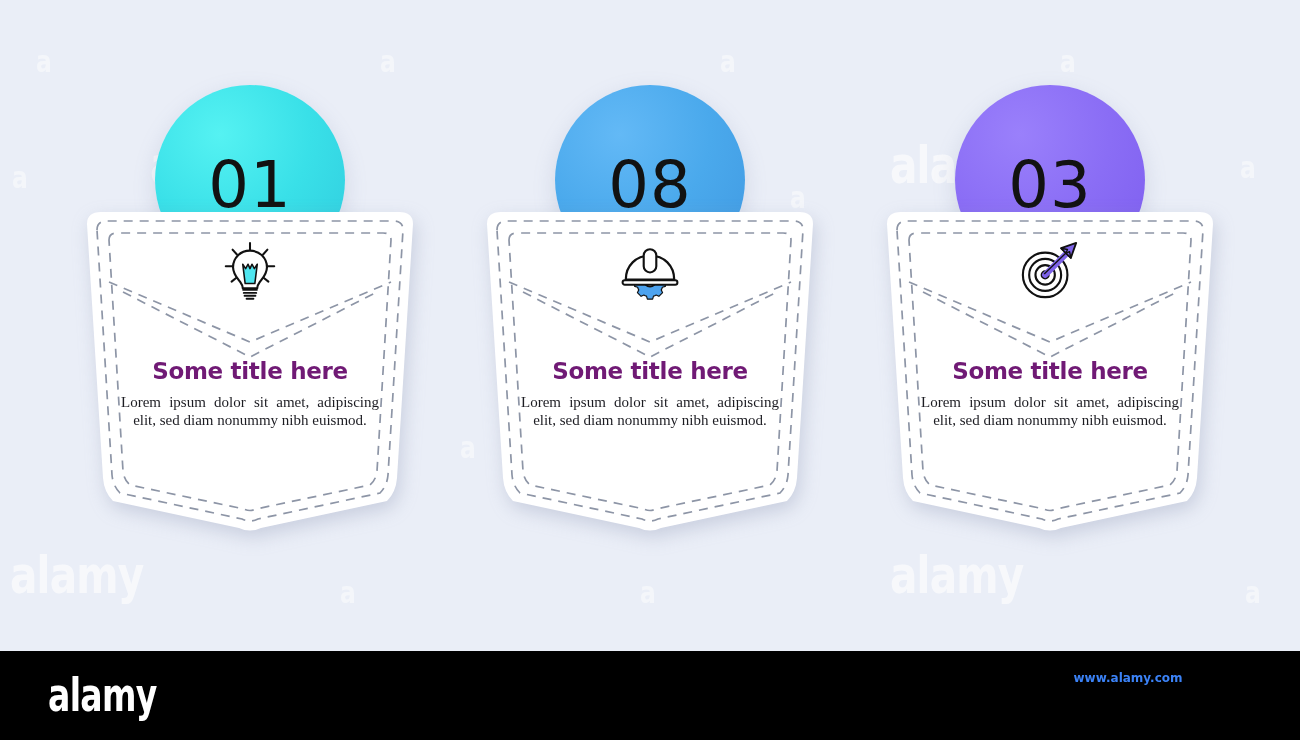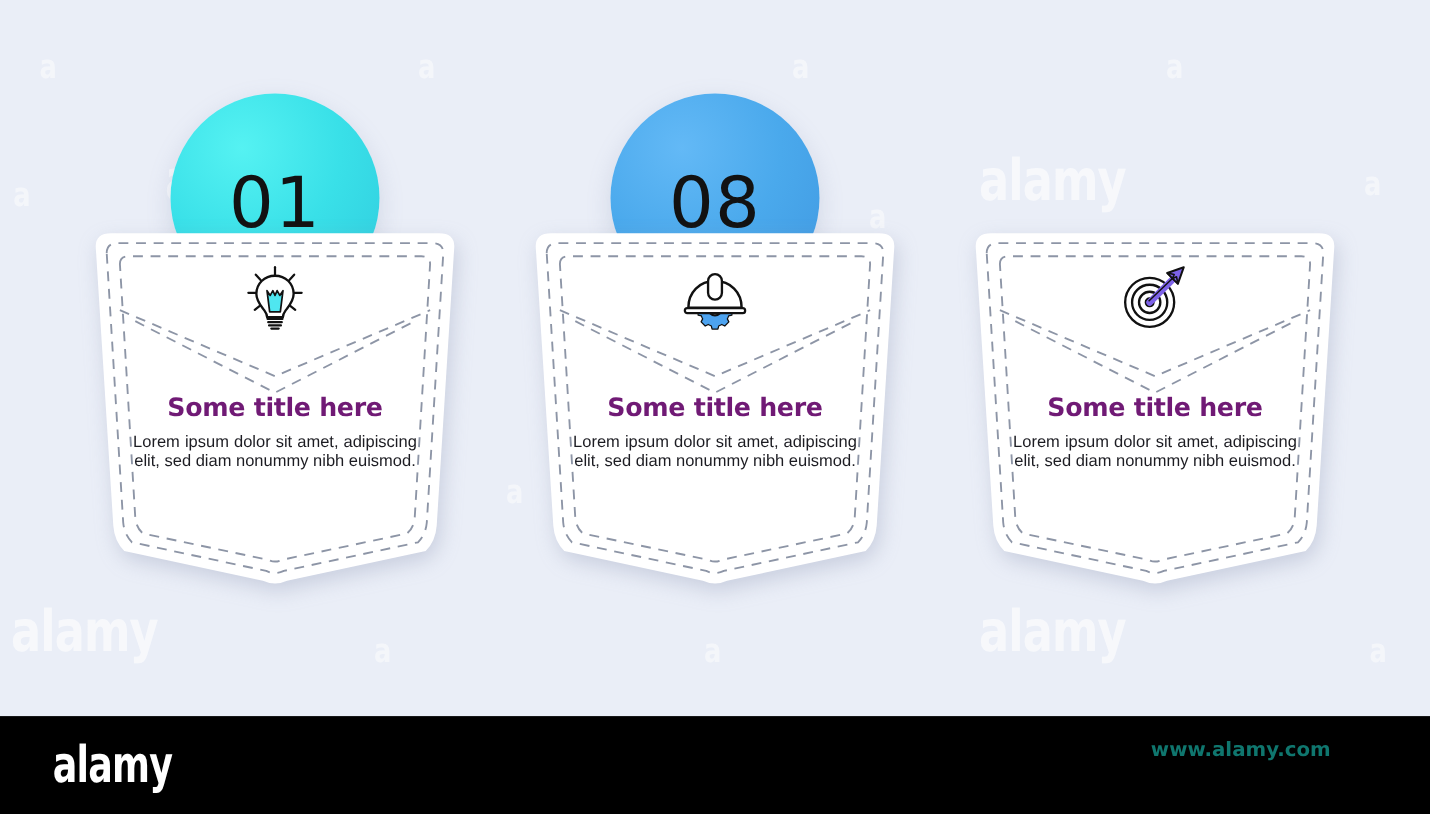--- a/index.html
+++ b/index.html
@@ -121,21 +121,21 @@
   }
   .card-title {
     font-family: "DejaVu Sans", sans-serif;
     font-size: 23px;
     font-weight: 700;
     color: #701a75;
     letter-spacing: -.3px;
     margin-bottom: 9px;
   }
   .card-desc {
-    font-family: Liberation Sans, sans-serif;
+    font-family: Liberation Serif, serif;
     font-size: 15px;
     line-height: 1.22;
     color: #1c1c22;
     text-align: justify;
     text-align-last: center;
     padding: 0 6px;
   }
 
   
   #footer {
@@ -166,23 +166,23 @@
     text-align: center;
     width: 260px;
   }
   #footer-imageid {
     color: #d8d8d8;
     font-family: "DejaVu Sans", sans-serif;
     font-size: 17px;
     margin-bottom: 3px;
   }
   #footer-url {
-    color: #0f766e;
-    font-family: "DejaVu Sans", sans-serif;
-    font-size: 18px;
+    color: #3b82f6;
+    font-family: "DejaVu Sans", sans-serif;
+    font-size: 12px;
     font-weight: 700;
   }
 </style>
 </head>
 <body>
 
 <div id="stage">
 
   <div class="wm sm" style="left:36px; top:44px;">a</div>
   <div class="wm sm" style="left:380px; top:44px;">a</div>
@@ -305,20 +305,23 @@
       </div>
       <div class="text-slot">
         <div class="card-title">Some title here</div>
         <div class="card-desc">Lorem ipsum dolor sit amet, adipiscing elit, sed diam nonummy nibh euismod.</div>
       </div>
     </div>
   </div>
 
   <div class="card-wrap" id="card-3-wrap">
 
+    <div class="badge" id="badge-3">
+      <div class="badge-num">03</div>
+    </div>
 
     <div class="pocket">
       <svg viewBox="0 0 350 325" xmlns="http://www.w3.org/2000/svg">
         <path d="M12 14 Q12 2 26 2 L324 2 Q338 2 338 14
                  L322 268 Q321 282 312 291 L186 318 Q175 323 164 318 L38 291
                  Q29 282 28 268 Z" fill="#ffffff"></path>
         <path d="M22 20 Q22 11 32 11 L318 11 Q328 11 328 20
                  L313 265 Q312 276 305 283 L183 309 Q175 313 167 309 L45 283
                  Q38 276 37 265 Z" fill="none" stroke="#8d95a6" stroke-width="1.7" stroke-dasharray="9 7"></path>
         <path d="M34 30 Q34 23 42 23 L308 23 Q316 23 316 30

